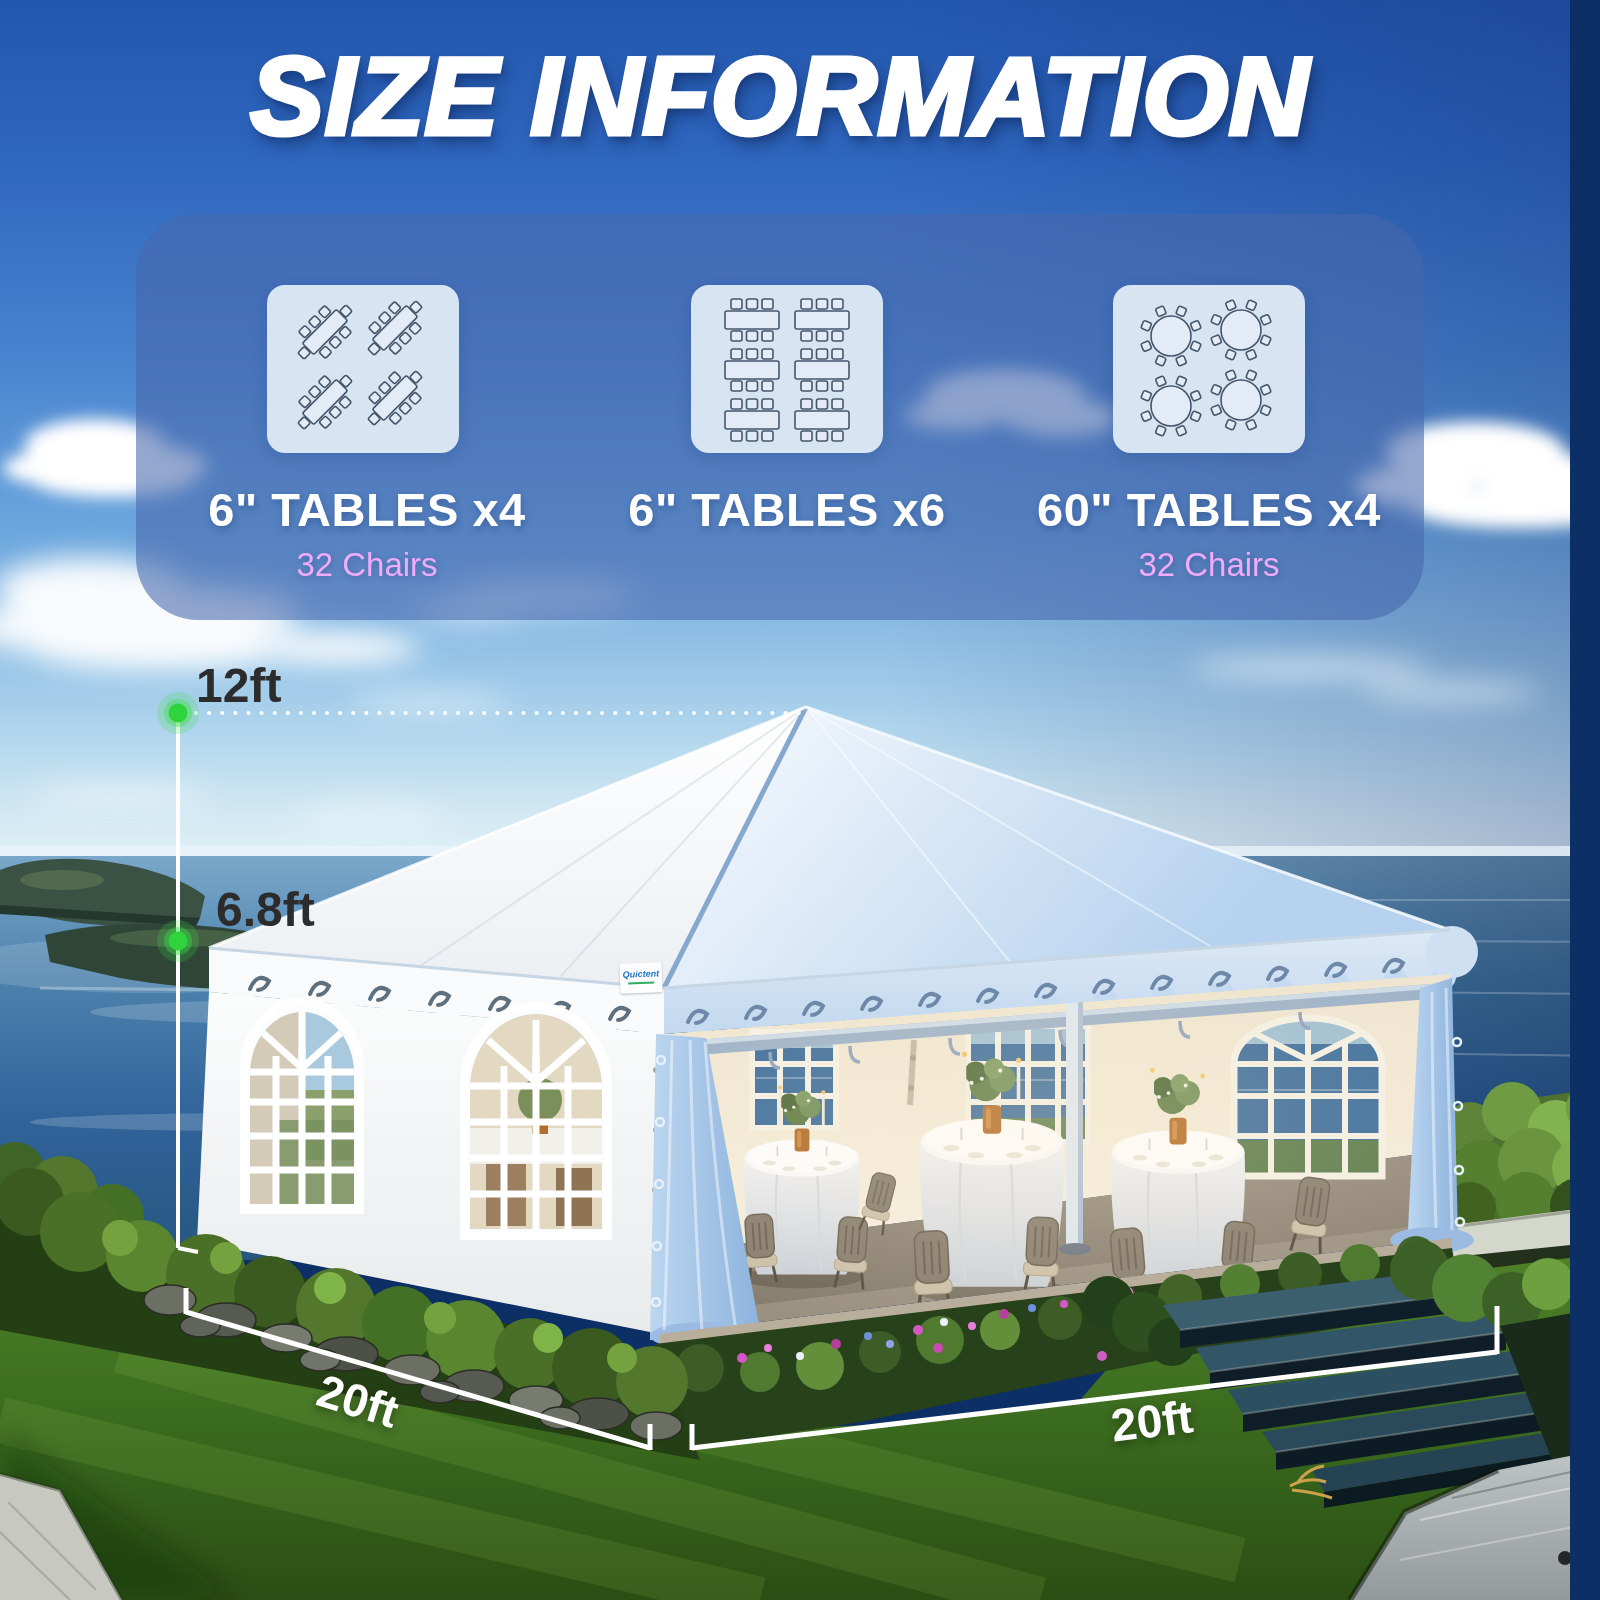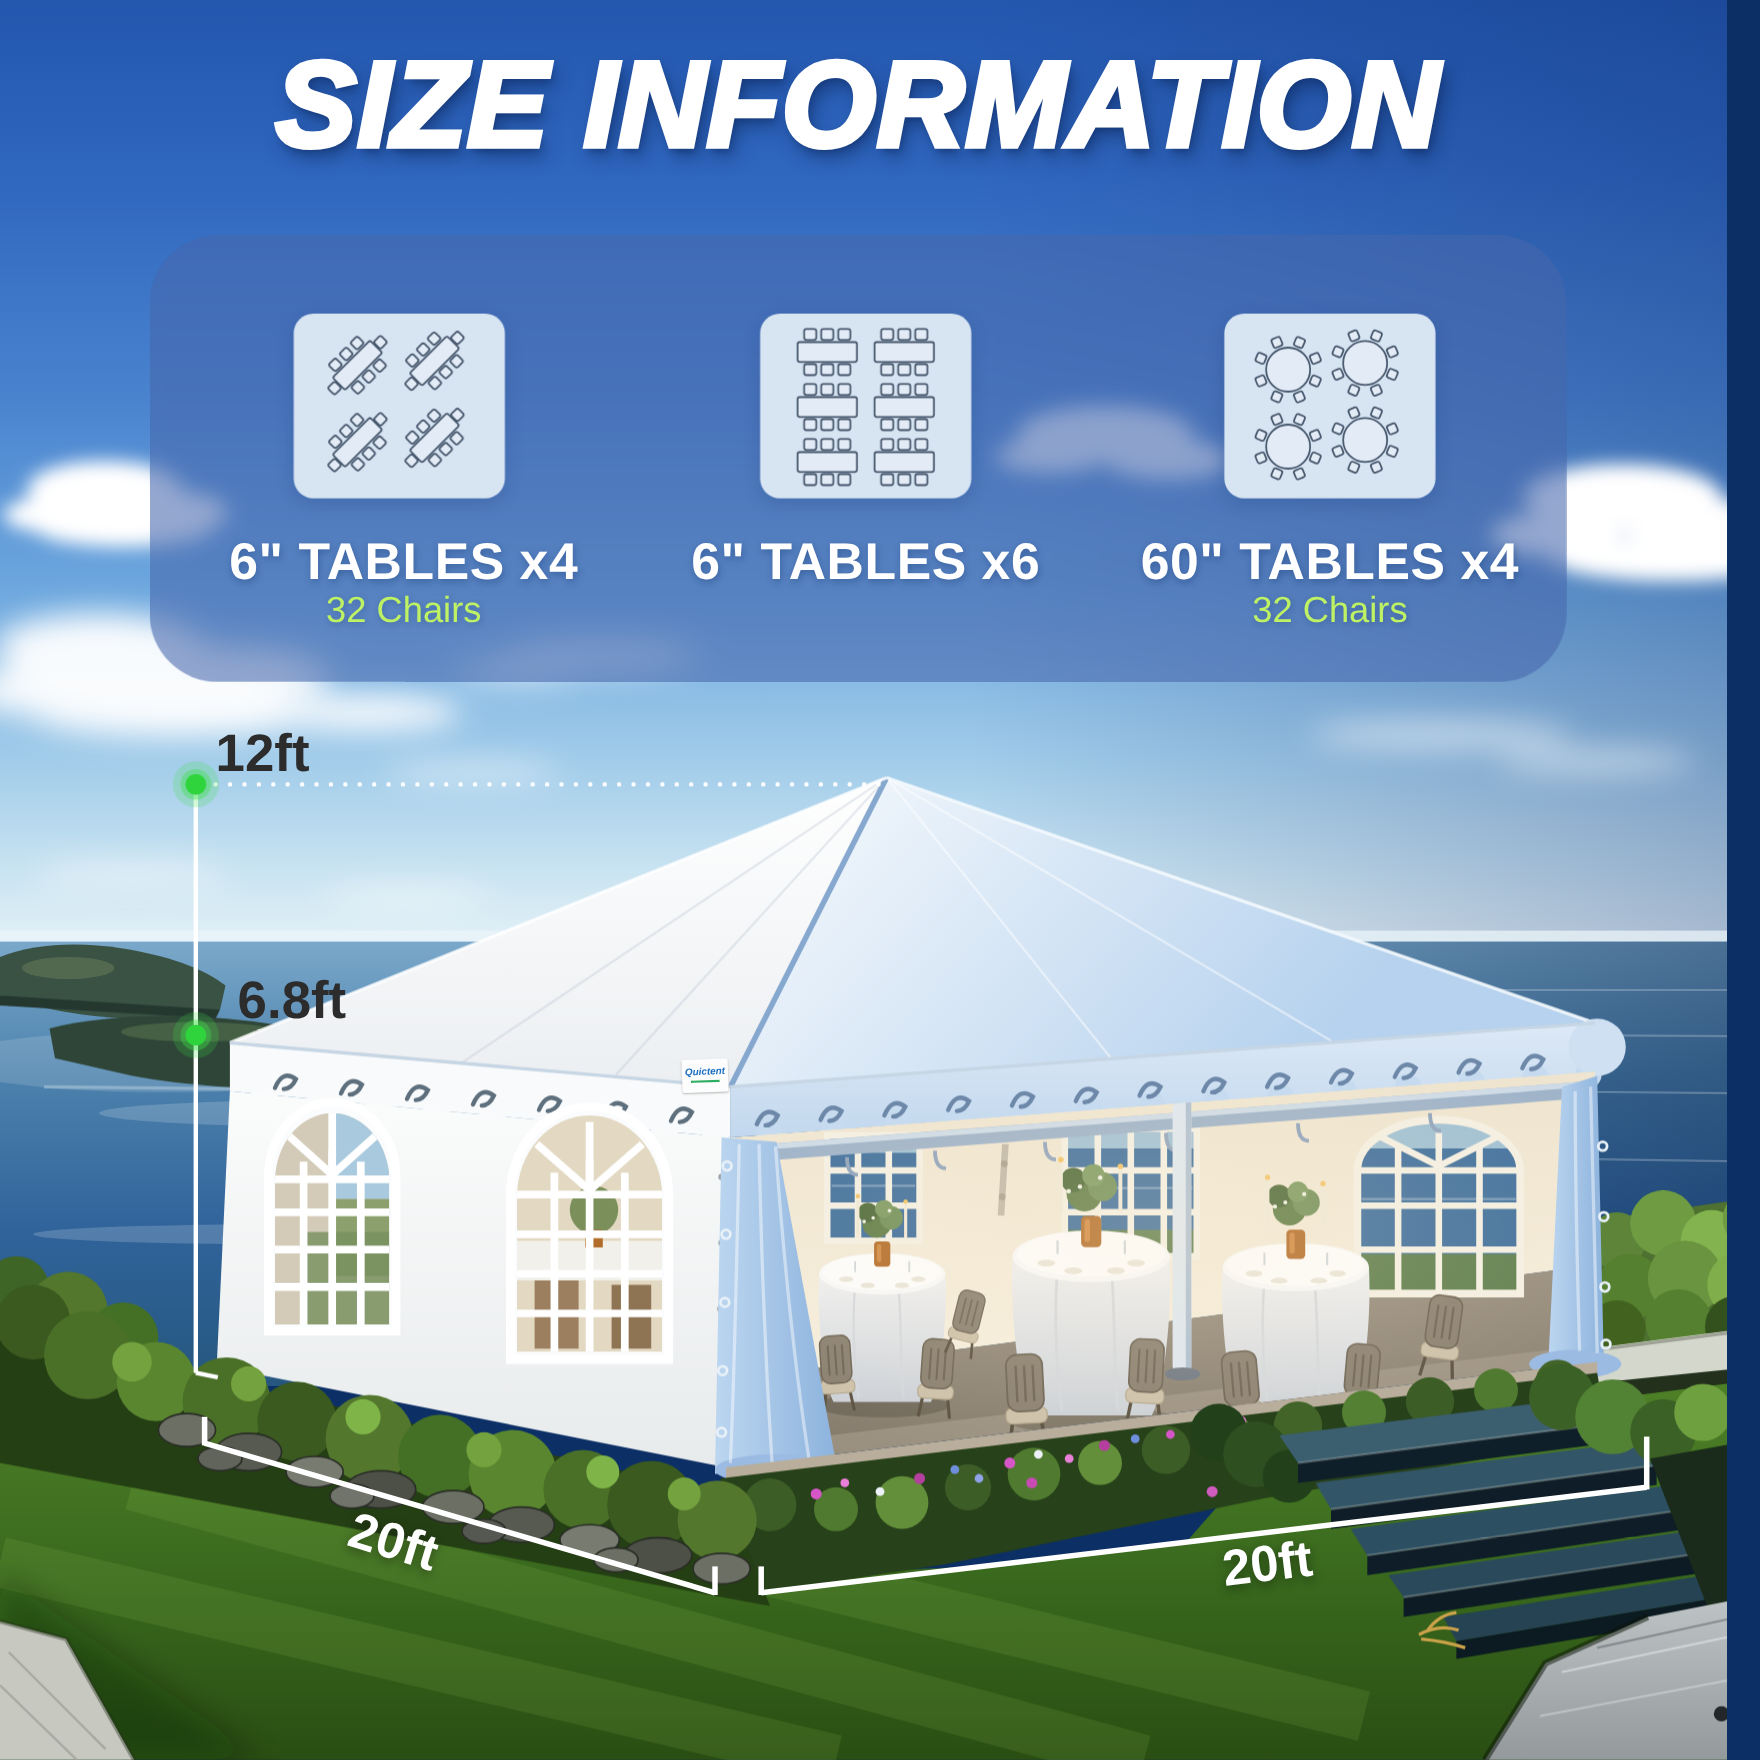--- a/index.html
+++ b/index.html
@@ -27,22 +27,22 @@
   .tab{position:absolute;width:58px;height:16px;background:rgba(176,206,235,.88);
     border-radius:3px;z-index:-1;}
   .tab.t1{left:26px;top:-11px}.tab.t2{left:110px;top:-11px}
   .tab.b1{left:26px;bottom:-11px}.tab.b2{left:110px;bottom:-11px}
   .floor-card svg{position:absolute;left:0;top:0;}
   .plan-stroke{fill:rgba(255,255,255,.30);stroke:#46566c;stroke-width:1.6px;}
 
   .card-label{position:absolute;width:440px;text-align:center;color:#fff;}
   .card-label .l1{font:700 47px/1 "Liberation Sans",sans-serif;letter-spacing:.5px;
     text-shadow:1px 3px 7px rgba(15,45,100,.35);}
-  .card-label .l2{margin-top:4px;font:400 33px/1 "Liberation Sans",sans-serif;
-    color:#bef264;text-shadow:1px 2px 6px rgba(15,45,100,.3);}
+  .card-label .l2{margin-top:15px;font:400 33px/1 "Liberation Sans",sans-serif;
+    color:#f0abfc;text-shadow:1px 2px 6px rgba(15,45,100,.3);}
 
   
   .dim-dark{position:absolute;font:700 48px/1 "Liberation Sans",sans-serif;color:#2c2c2c;text-align:right;}
   .dim-light{position:absolute;width:160px;text-align:center;
     font:700 46px/1 "Liberation Sans",sans-serif;color:#ffffff;
     text-shadow:0 3px 10px rgba(0,0,0,.4);}
 
   
   #brand-label{position:absolute;left:620px;top:963px;width:42px;height:30px;
     background:#fdfdfd;border-radius:2px;transform:rotate(-2deg);

